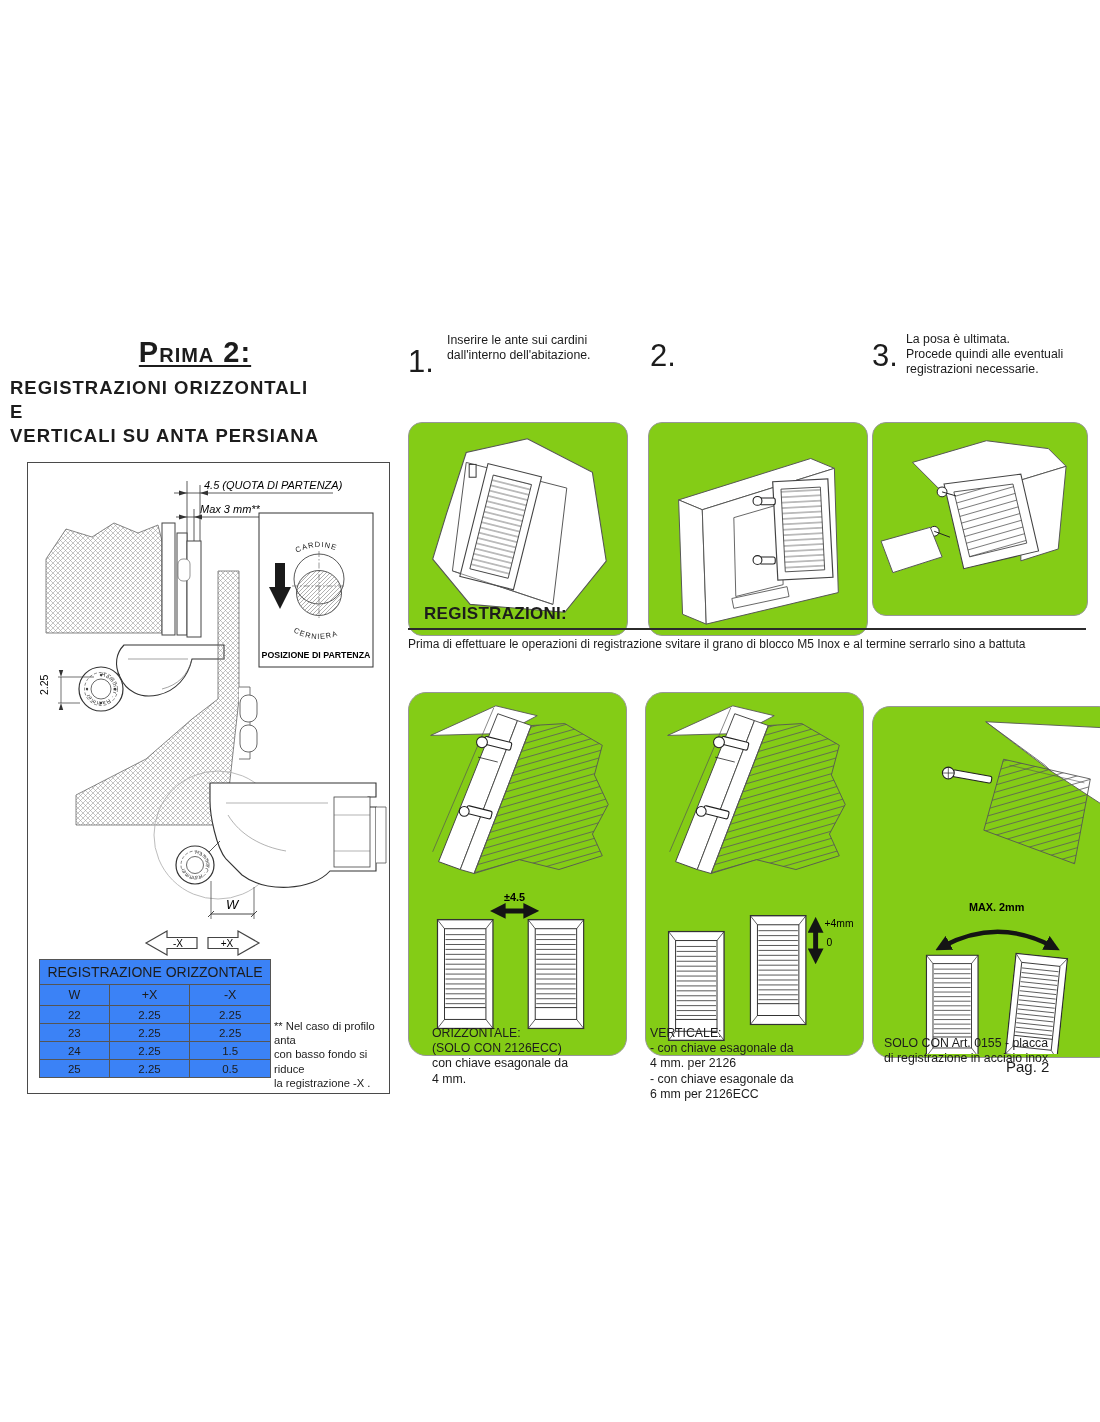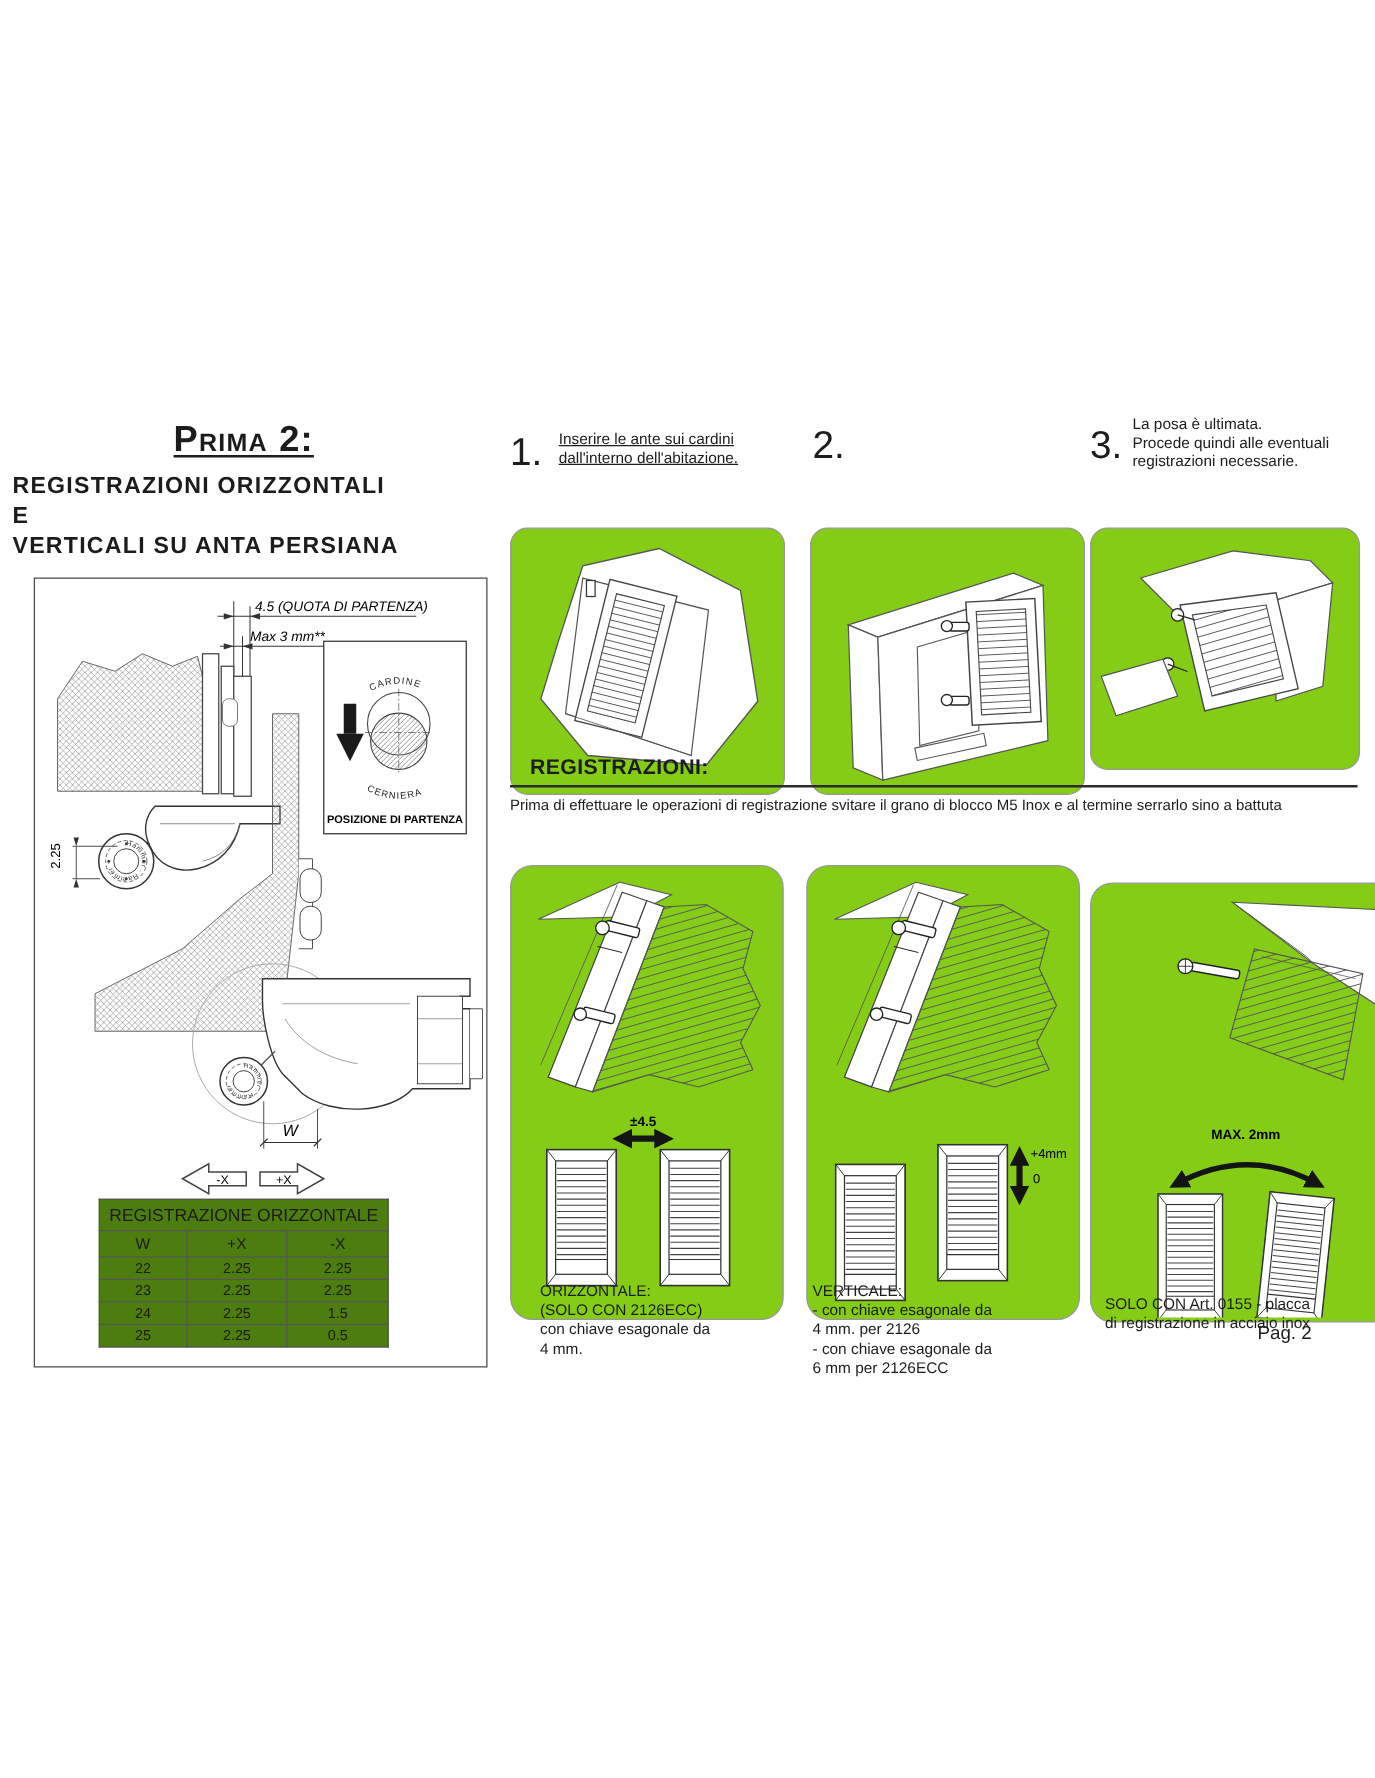--- a/index.html
+++ b/index.html
@@ -13,21 +13,21 @@
   .title2{font-size:18.5px;font-weight:bold;letter-spacing:1px;}
   .stepnum{font-size:31px;font-weight:500;}
   .steptxt{font-size:12.3px;line-height:1.2;}
   .roundbox{border:1.5px solid #979797;border-radius:14px;background:#84cc16;margin-top:34px;}
   .regheading{font-size:17px;font-weight:bold;letter-spacing:0.3px;}
   .regrule{height:2px;background:#2b2b2b;}
   .regintro{font-size:12px;}
   .caption{font-size:12.3px;line-height:1.24;}
   .pagenum{font-size:15px;}
   .drawbox{border:1.5px solid #4a4a4a;background:#fff;}
-  .regtable{border-collapse:collapse;border:1.5px solid #333;background:#4d7c0f;margin-left:40px;}
+  .regtable{border-collapse:collapse;border:1.5px solid #333;background:#3b82f6;}
   .regtable td,.regtable th{border:1px solid #555;text-align:center;font-weight:normal;padding:0;}
   .tb-title{font-size:14px;height:24px;}
   .tb-head{font-size:12.5px;height:20px;}
   .tb-cell{font-size:11.5px;height:17px;}
   .footnote{font-size:11.2px;line-height:1.27;}
 </style>
 </head>
 <body>
 
 <div class="page">
@@ -210,24 +210,27 @@
         <td class="tb-cell">1.5</td>
       </tr>
       <tr>
         <td class="tb-cell">25</td>
         <td class="tb-cell">2.25</td>
         <td class="tb-cell">0.5</td>
       </tr>
     </tbody>
       </table>
 
+    <div class="abs footnote pre" style="left:246px;top:556px;width:112px;">** Nel caso di profilo anta
+con basso fondo si riduce
+la registrazione -X .</div>
   </div>
 
   <div class="abs stepnum" style="left:408px;top:344px;">1.</div>
-  <div class="abs steptxt pre" style="left:447px;top:344px;width:175px;text-decoration:underline;">Inserire le ante sui cardini
+  <div class="abs steptxt pre" style="left:447px;top:333px;width:175px;">Inserire le ante sui cardini
 dall'interno dell'abitazione.</div>
   <div class="abs roundbox" style="left:408px;top:388px;width:218px;height:212px;">
     <svg width="215" height="209" viewBox="0 0 218 212">
       <path d="M38 92L58 30L120 16L186 50L200 140L158 192L62 184L24 138Z" fill="#fff" stroke="#555" stroke-width="1.1"></path>
       <path d="M58 40L160 66L146 184L44 150Z" fill="#fff" stroke="#555" stroke-width="1"></path>
       <g transform="rotate(14 100 110)">
         <rect x="64" y="48" width="56" height="118" fill="#fff" stroke="#444" stroke-width="1.1"></rect>
         <rect x="72" y="58" width="40" height="98" fill="url(#lvh)" stroke="#444" stroke-width="0.9"></rect>
       </g>
       <rect x="61" y="42" width="7" height="13" fill="#fff" stroke="#333" stroke-width="1"></rect>

